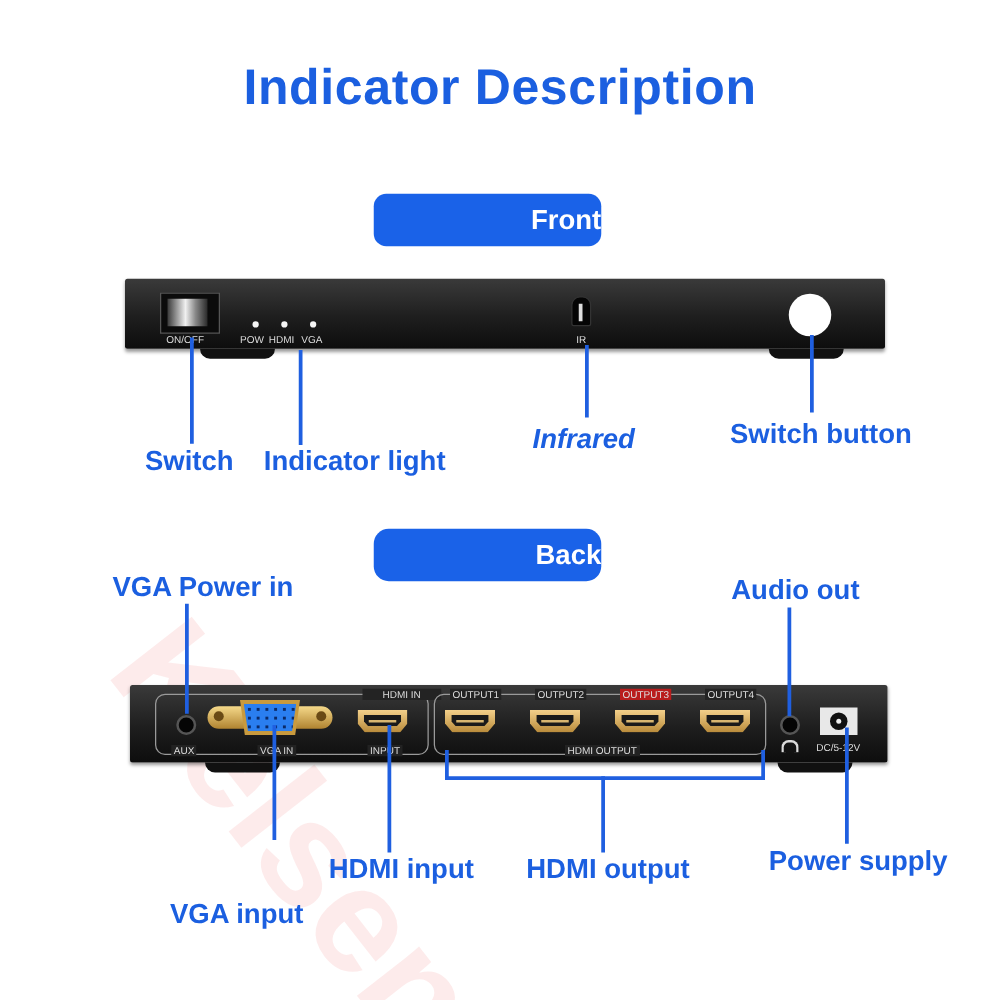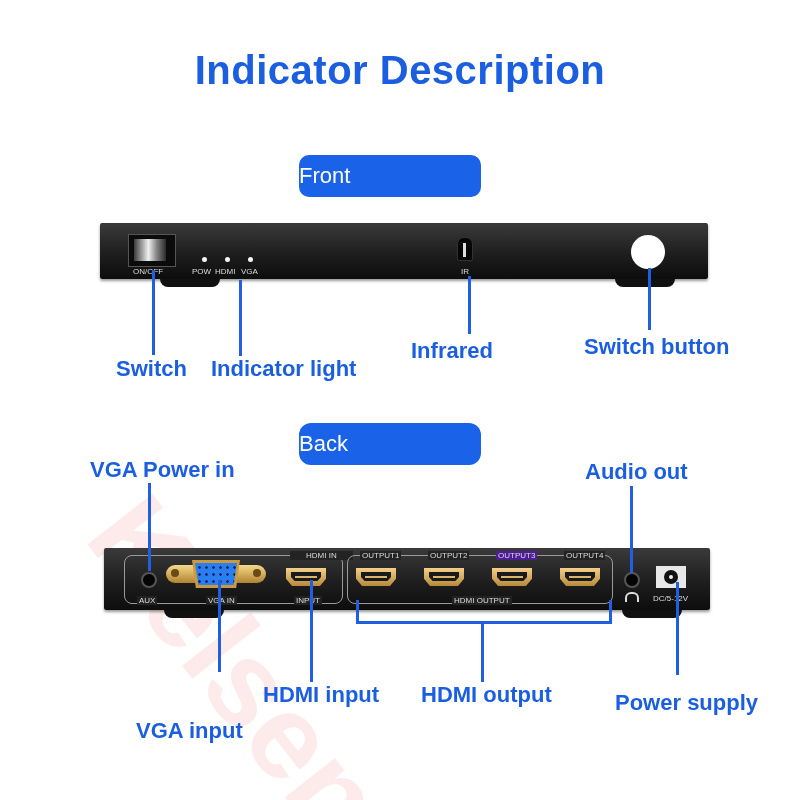--- a/index.html
+++ b/index.html
@@ -1,19 +1,19 @@
 <!DOCTYPE html>
 <html><head>
 <meta charset="utf-8">
 <style>
   html, body { margin:0; padding:0; background:#ffffff; }
   body { width:800px; height:800px; position:relative; overflow:hidden; font-family:"Liberation Sans", sans-serif; }
   .abs { position:absolute; }
   .title { left:0; width:800px; top:48px; text-align:center; font-size:40px; font-weight:bold; color:#1b5fe0; letter-spacing:0.5px; }
-  .pill { background:#1a62e8; color:#fff; font-weight:normal; font-size:22px; border-radius:10px; text-align:left; line-height:42px; height:42px; width:182px; }
+  .pill { background:#1a62e8; color:#fff; font-weight:bold; font-size:22px; border-radius:10px; text-align:right; line-height:42px; height:42px; width:182px; }
   .label { color:#1b5fe0; font-size:22px; font-weight:bold; white-space:nowrap; }
   .lead { background:#1f5fe0; width:3px; }
   .leadh { background:#1f5fe0; height:3px; }
   .device { background:linear-gradient(180deg,#3a3a3a 0%,#1e1e1e 55%,#0d0d0d 100%); border-radius:2px; box-shadow:0 2px 3px rgba(0,0,0,0.4); }
   .foot { background:#111; border-radius:0 0 10px 10px; height:8px; width:60px; }
   .tiny { color:#dcdcdc; font-size:8px; font-weight:normal; white-space:nowrap; }
   .led { width:5px; height:5px; border-radius:50%; background:#f5f5f5; }
   .hdmi { width:40px; height:18px; background:linear-gradient(180deg,#f3d08a,#b88a3a); clip-path:polygon(0 0,100% 0,100% 60%,85% 100%,15% 100%,0 60%); }
   .hdmi-inner { position:absolute; left:5px; top:4px; width:30px; height:9px; background:#1a1a1a; clip-path:polygon(0 0,100% 0,100% 55%,88% 100%,12% 100%,0 55%); }
   .hdmi-inner::after { content:""; position:absolute; left:4px; top:4px; width:22px; height:2px; background:#d8b670; }
@@ -54,21 +54,21 @@
   <div class="abs" style="left:531px; top:12px; width:34px; height:34px; border-radius:50%; background:#ffffff;"></div>
 </div>
 
 <div class="abs lead" style="left:152px; top:270px; height:85px;"></div>
 <div class="abs lead" style="left:239px; top:280px; height:76px;"></div>
 <div class="abs lead" style="left:468px; top:276px; height:58px;"></div>
 <div class="abs lead" style="left:648px; top:268px; height:62px;"></div>
 
 <div class="abs label" style="left:116px; top:356px;">Switch</div>
 <div class="abs label" style="left:211px; top:356px;">Indicator light</div>
-<div class="abs label" style="left:411px; top:338px;">Infrared</div>
+<div class="abs label" style="left:426px; top:338px;font-style:italic;">Infrared</div>
 <div class="abs label" style="left:584px; top:334px;">Switch button</div>
 
 <div class="abs pill" style="left:299px; top:423px;border-radius:12px;">Back</div>
 
 <div class="abs label" style="left:90px; top:457px;">VGA Power in</div>
 <div class="abs label" style="left:585px; top:459px;">Audio out</div>
 
 <div class="abs" style="left:104px; top:548px; width:606px; height:62px;">
   <div class="abs device" style="left:0; top:0; width:606px; height:62px;"></div>
   <div class="abs foot" style="left:60px; top:62px;"></div>
@@ -90,21 +90,21 @@
 
   <div class="abs tiny" style="left:186px; top:3px; background:#232323; padding:0 16px;">HDMI IN</div>
   <div class="abs hdmi" style="left:182px; top:20px;">
       <div class="hdmi-inner"></div>
     </div>
   <div class="abs tiny" style="left:190px; top:48px; background:#222; padding:0 2px;">INPUT</div>
 
   <div class="abs frame" style="left:243px; top:7px; width:264px; height:47px;"></div>
   <div class="abs tiny" style="left:256px; top:3px; background:#232323; padding:0 2px;">OUTPUT1</div>
   <div class="abs tiny" style="left:324px; top:3px; background:#232323; padding:0 2px;">OUTPUT2</div>
-  <div class="abs tiny" style="left:392px; top:3px; background:#4c1d95; padding:0 2px;">OUTPUT3</div>
+  <div class="abs tiny" style="left:392px; top:3px; background:#b91c1c; padding:0 2px;">OUTPUT3</div>
   <div class="abs tiny" style="left:460px; top:3px; background:#232323; padding:0 2px;">OUTPUT4</div>
 
   <div class="abs hdmi" style="left:252px; top:20px;">
       <div class="hdmi-inner"></div>
     </div>
   <div class="abs hdmi" style="left:320px; top:20px;">
       <div class="hdmi-inner"></div>
     </div>
   <div class="abs hdmi" style="left:388px; top:20px;">
       <div class="hdmi-inner"></div>
@@ -130,13 +130,13 @@
 <div class="abs lead" style="left:310px; top:580px; height:102px;"></div>
 <div class="abs lead" style="left:356px; top:600px; height:23px;"></div>
 <div class="abs lead" style="left:609px; top:600px; height:23px;"></div>
 <div class="abs leadh" style="left:356px; top:621px; width:256px;"></div>
 <div class="abs lead" style="left:481px; top:621px; height:61px;"></div>
 <div class="abs lead" style="left:676px; top:582px; height:93px;"></div>
 
 <div class="abs label" style="left:136px; top:673px;margin-top:45px;">VGA input</div>
 <div class="abs label" style="left:263px; top:682px;">HDMI input</div>
 <div class="abs label" style="left:421px; top:682px;">HDMI output</div>
-<div class="abs label" style="left:615px; top:676px;margin-top:14px;">Power supply</div>
+<div class="abs label" style="left:615px; top:676px;">Power supply</div>
 
 </body></html>

